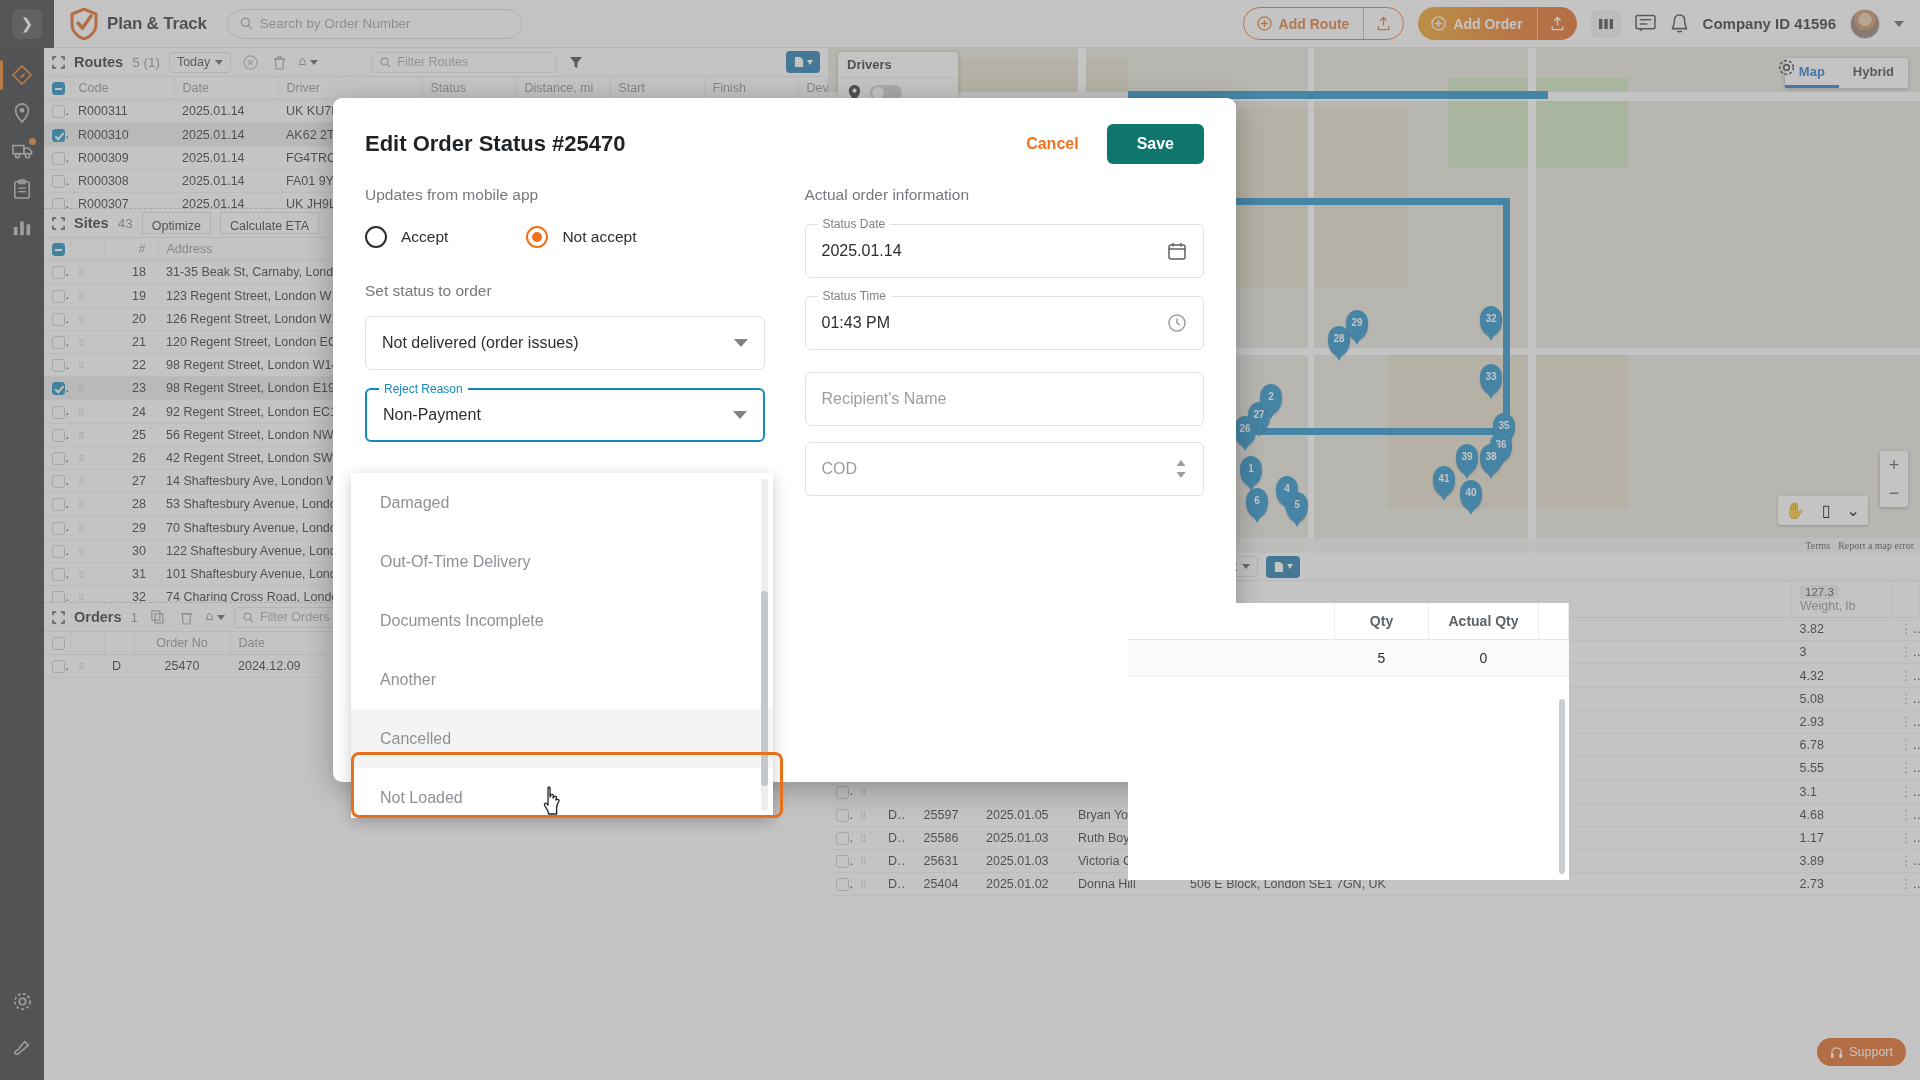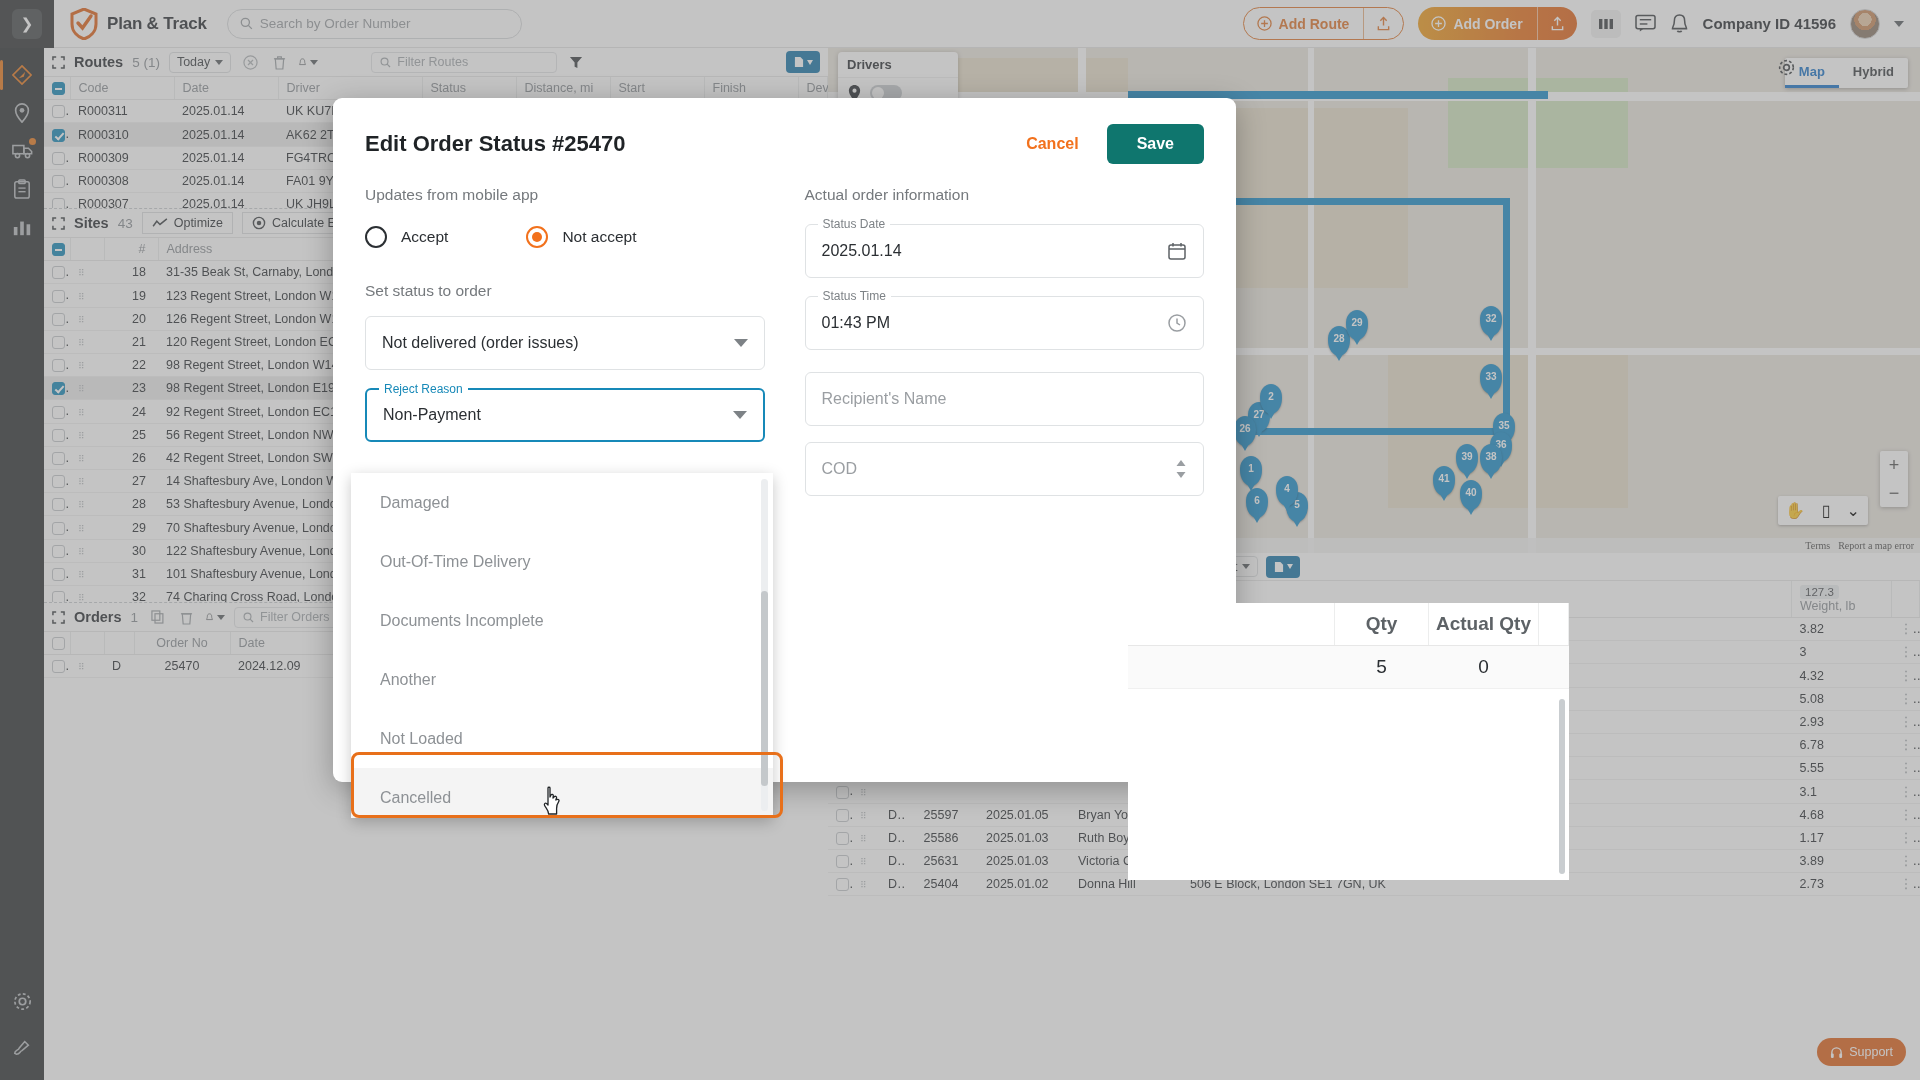--- a/index.html
+++ b/index.html
@@ -110,21 +110,21 @@
   tr.sel td { background:#ebebeb; }
   .cb { width:13px;height:13px;border:1px solid #c3c7ca;border-radius:3px;background:#fff;display:inline-block;vertical-align:middle;}
   .cb.on { background:#1789b8;border-color:#1789b8; position:relative;}
   .cb.on:after{content:'';position:absolute;left:4px;top:1px;width:3px;height:7px;border:solid #fff;border-width:0 2px 2px 0;transform:rotate(42deg);}
   .cb.dash { background:#1789b8;border-color:#1789b8; position:relative;}
   .cb.dash:after{content:'';position:absolute;left:2px;top:5px;width:7px;height:2px;background:#fff;}
   .drag-dots { color:#b7bbbe; letter-spacing:1px; font-size:9px; line-height:4px; }
 
   
   .sites-panel { position:absolute; top:208px; left:44px; width:784px; height:390px; background:#fff; border-top:1px dashed #c9cdd0;}
-  .pill-btn { height:22px;border:1px solid #dcdfe1;border-radius:0;background:#fff;display:flex;align-items:center;gap:6px;padding:0 9px;font-size:12.5px;color:#2b2f33;}
+  .pill-btn { height:22px;border:1px solid #dcdfe1;border-radius:0;background:#fff;display:flex;align-items:center;gap:6px;padding:0 9px;font-size:12.5px;color:#2b2f33;flex-direction:column;}
 
   
   .orders-panel { position:absolute; top:602px; left:44px; width:784px; bottom:0; background:#fff; border-top:1px dashed #c9cdd0;}
 
   
   .map { position:absolute; top:48px; left:828px; right:0; height:505px; background:#e9e5dd; overflow:hidden;}
   .map-road { position:absolute; background:#fff; }
   .map-route { position:absolute; background:#1a8cc8; }
   .map-green { position:absolute; background:#cfe3bd; }
   .map-tan { position:absolute; background:#e6ddc8; }
@@ -207,21 +207,21 @@
   }
   .dd-item { height:59px; display:flex; align-items:center; padding:0 29px; font-size:16px; color:#8d9195; }
   .dd-item.hl { background:#f4f4f4; }
   .dd-sb { position:absolute; right:5px; top:118px; width:7px; height:195px; background:#c4c8cb; border-radius:4px;}
   .dd-sb-track { position:absolute; right:5px; top:6px; width:7px; height:332px; background:#eceef0; border-radius:4px;}
   .dd-focus-ring { position:absolute; left:351px; top:752px; width:432px; height:66px;
     border:3px solid #e8701a; border-radius:8px; pointer-events:none; }
 
   
   .inner-tbl { position:absolute; left:795px; top:505px; width:441px; height:277px; background:#fff; overflow:hidden;}
-  .inner-tbl table { width:100%; border-collapse:collapse; font-size:19px; }
+  .inner-tbl table { width:100%; border-collapse:collapse; font-size:14px; }
   .inner-tbl th { font-weight:bold; color:#5d6266; text-align:center; padding:10px 6px; border-right:1px solid #eceded; border-bottom:1px solid #e7e7e7;}
   .inner-tbl td { text-align:center; padding:10px 6px; color:#2b2f33; border-bottom:1px solid #f0f0f0; background:#fafafa;}
   .inner-sb { position:absolute; right:4px; top:96px; width:6px; height:175px; background:#c9cdd0; border-radius:3px;}
 
   .cursor { position:absolute; left:540px; top:786px; width:26px; height:30px; }
   .status-dot { width:7px;height:7px;border-radius:50%;background:#36b37e;display:inline-block;margin-right:4px;}
   .lnk { color:#1b7fc4; }
 </style>
 </head>
 <body>
@@ -1092,22 +1092,22 @@
   </div>
 
   <div class="dd">
     <div class="dd-sb-track"></div>
     <div class="dd-sb"></div>
     <div id="dd-list">
         <div class="dd-item">Damaged</div>
         <div class="dd-item">Out-Of-Time Delivery</div>
         <div class="dd-item">Documents Incomplete</div>
         <div class="dd-item">Another</div>
+        <div class="dd-item hl">Cancelled</div>
         <div class="dd-item">Not Loaded</div>
-        <div class="dd-item hl">Cancelled</div>
       </div>
   </div>
   <div class="dd-focus-ring"></div>
 
   <svg class="cursor" viewBox="0 0 26 30">
     <path d="M8 2 C8 1 10 1 10 2 L10 11 L11 9 C11.5 8 13.5 8.4 13.3 9.6 L13 12 L14.5 10.6 C15.4 9.8 17 10.8 16.5 12 L15.8 14 L17.4 13.4 C18.6 13 19.5 14.4 18.8 15.4 C17 18 16.6 20 16.6 22.6 L16.6 28 L8.6 28 C8.6 24 5.8 22 4.6 19.4 C3.8 17.6 5.4 16.4 6.6 17.6 L8 19 Z" fill="#ffffff" stroke="#1f2326" stroke-width="1.3" stroke-linejoin="round"></path>
   </svg>
 
 </div>
 

